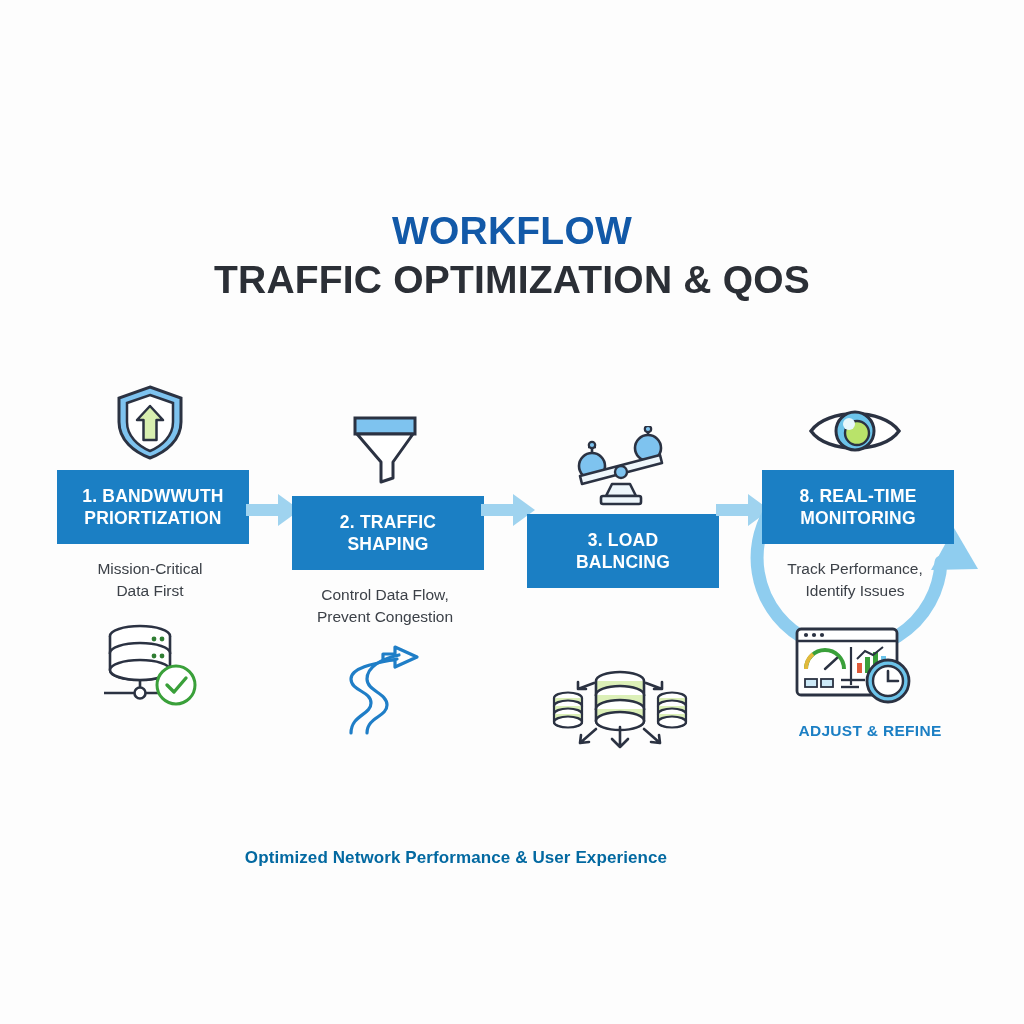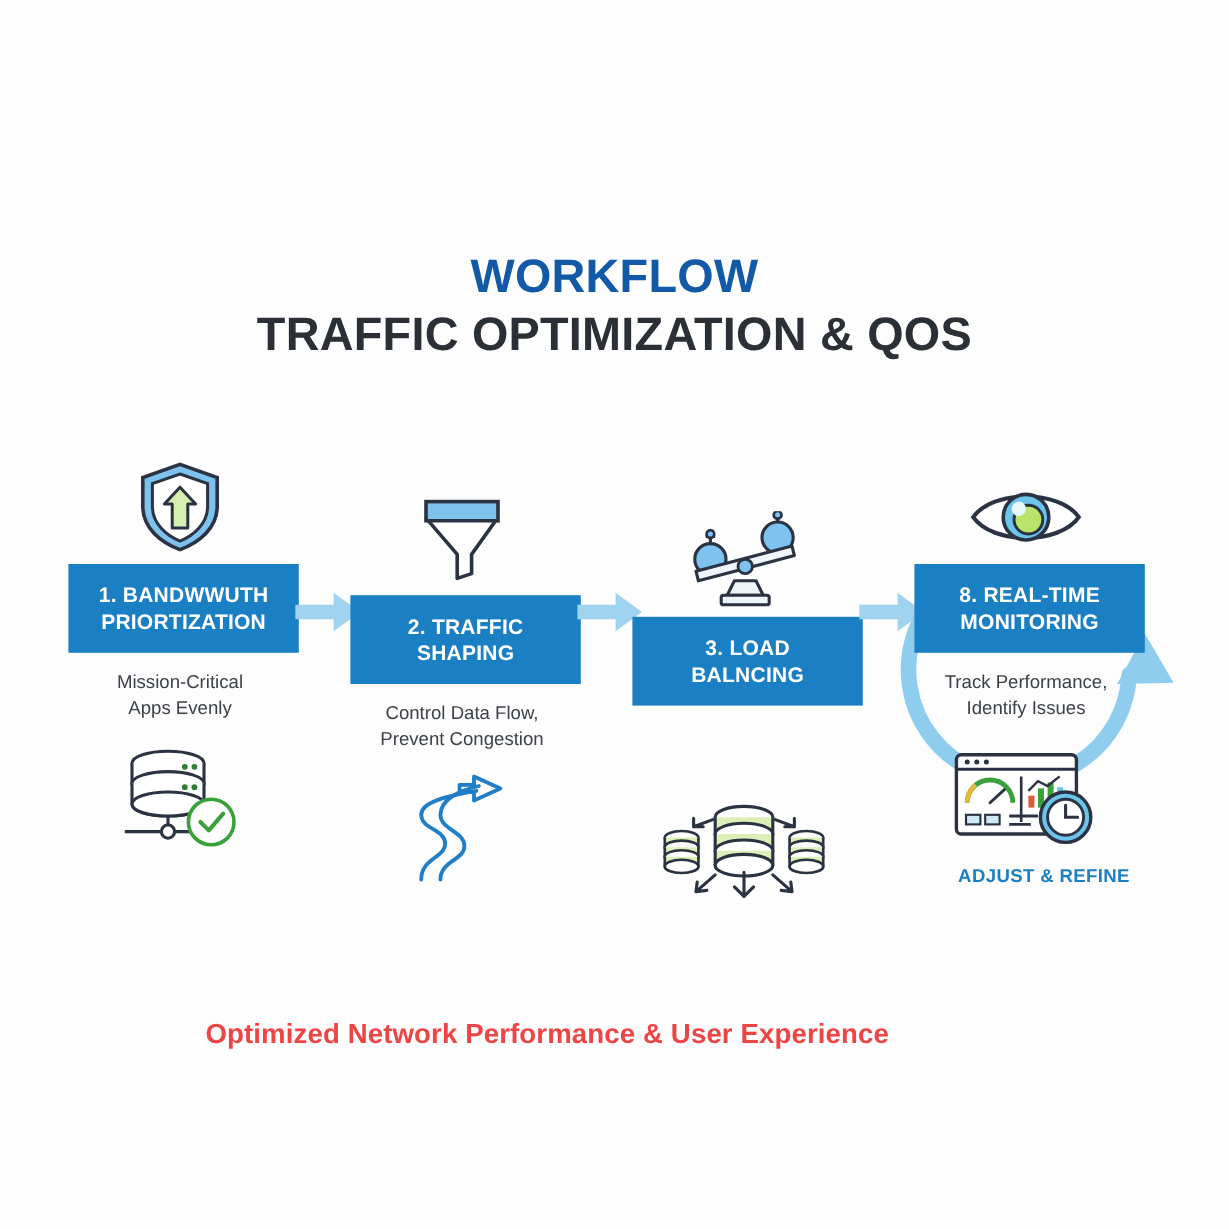--- a/index.html
+++ b/index.html
@@ -121,23 +121,23 @@
     letter-spacing: 0.3px;
   }
 
   
   #footer-note {
     position: absolute;
     top: 848px;
     left: 0;
     width: 912px;
     text-align: center;
-    font-size: 23px;
-    font-weight: bold;
-    color: #ef4444;
+    font-size: 17px;
+    font-weight: bold;
+    color: #0369a1;
     letter-spacing: 0.1px;
   }
 </style>
 </head>
 <body>
 
 <div id="canvas">
 
   <div id="title-block">
     <div id="title-line2">WORKFLOW</div>
@@ -150,21 +150,21 @@
         <path d="M41 5 L72 16 L72 40 C72 58 57 70 41 76 C25 70 10 58 10 40 L10 16 Z" fill="#7ec3ef" stroke="#2b3242" stroke-width="3"></path>
         <path d="M41 13 L64 21 L64 40 C64 54 53 64 41 69 C29 64 18 54 18 40 L18 21 Z" fill="#ffffff" stroke="#2b3242" stroke-width="2.5"></path>
         <path d="M41 24 L54 38 L47.5 38 L47.5 58 L34.5 58 L34.5 38 L28 38 Z" fill="#d8efb0" stroke="#2b3242" stroke-width="2.5" stroke-linejoin="round"></path>
       </svg>
     </div>
     <div class="step-box">
       <span class="step-box-label">1. BANDWWUTH
 PRIORTIZATION</span>
     </div>
     <div class="step-desc">Mission-Critical
-Apps Evenly</div>
+Data First</div>
     <div class="step-sub-icon">
       <svg width="108" height="84" viewBox="0 0 108 84">
         <ellipse cx="44" cy="13" rx="30" ry="10" fill="#ffffff" stroke="#2b3242" stroke-width="2.6"></ellipse>
         <path d="M14 13 L14 30 C14 36 27 40 44 40 C61 40 74 36 74 30 L74 13" fill="#ffffff" stroke="#2b3242" stroke-width="2.6"></path>
         <ellipse cx="44" cy="30" rx="30" ry="10" fill="#ffffff" stroke="#2b3242" stroke-width="2.6"></ellipse>
         <path d="M14 30 L14 47 C14 53 27 57 44 57 C61 57 74 53 74 47 L74 30" fill="#ffffff" stroke="#2b3242" stroke-width="2.6"></path>
         <ellipse cx="44" cy="47" rx="30" ry="10" fill="#ffffff" stroke="#2b3242" stroke-width="2.6"></ellipse>
         <circle cx="58" cy="16" r="2.4" fill="#2f7d32"></circle>
         <circle cx="66" cy="16" r="2.4" fill="#2f7d32"></circle>
         <circle cx="58" cy="33" r="2.4" fill="#2f7d32"></circle>

